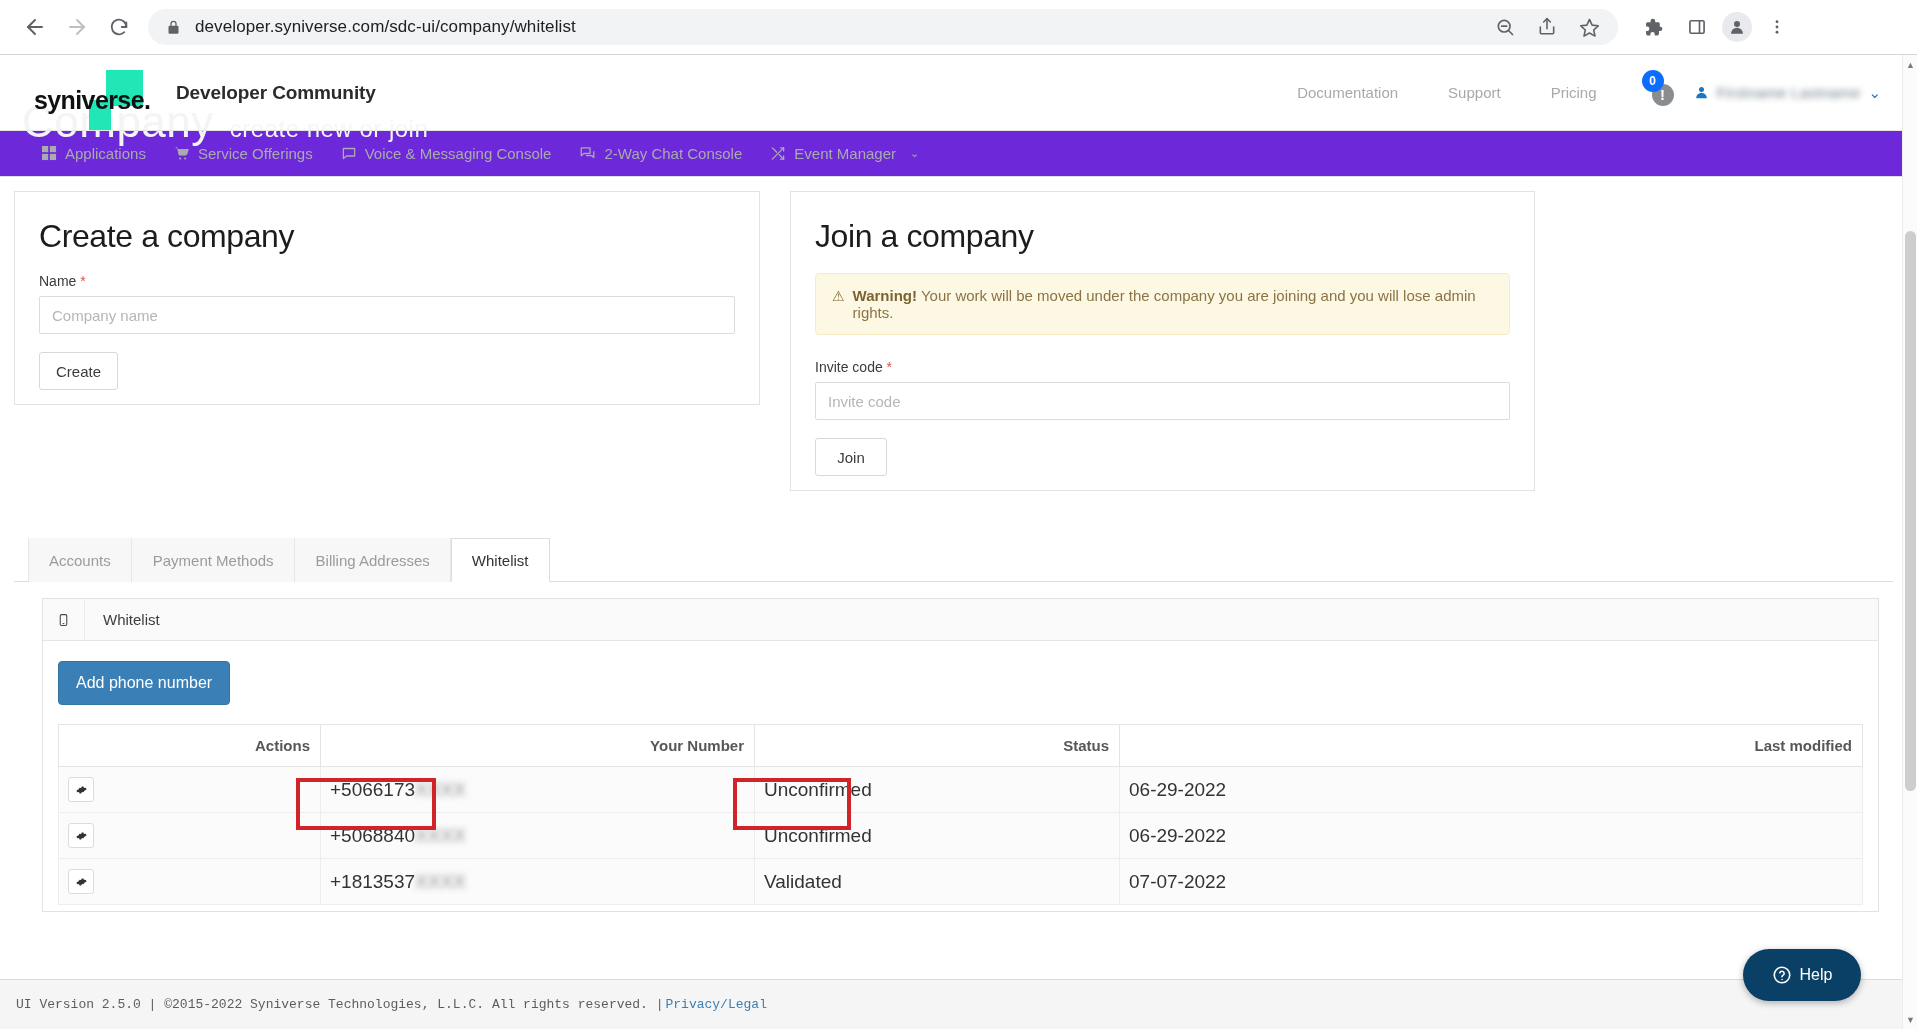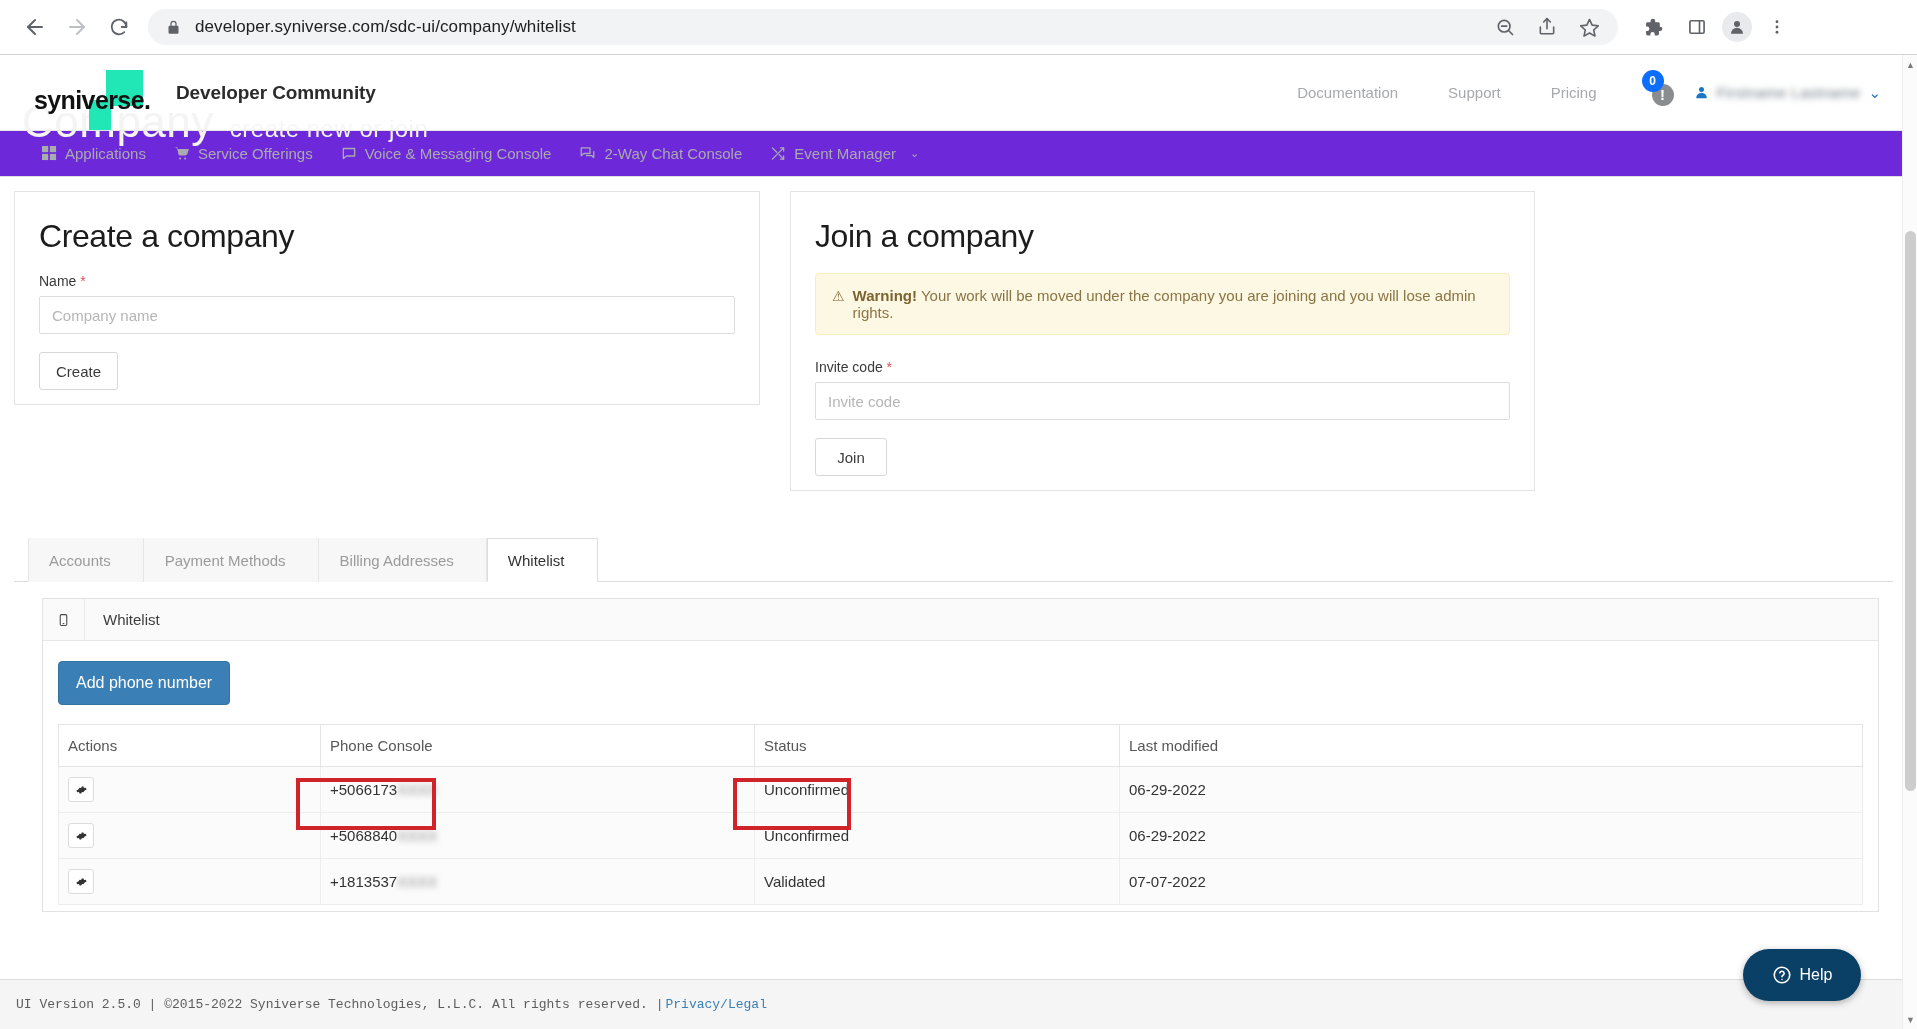--- a/index.html
+++ b/index.html
@@ -255,21 +255,21 @@
     padding-left: 0px;
   }
   .tabs {
     display: flex;
     border-bottom: 1px solid #dddddd;
     padding-left: 14px;
   }
   .tab {
     font-size: 15px;
     color: #9b9b9b;
-    padding: 13px 32px 12px 20px;
+    padding: 13px 20px 12px 20px;
     border: 1px solid transparent;
     border-bottom: none;
     background: #f7f7f7;
     border-right: 1px solid #e6e6e6;
     position: relative;
     top: 1px;
     cursor: pointer;
   }
   .tab:first-child { border-left: 1px solid #e6e6e6; }
   .tab.active {
@@ -316,31 +316,31 @@
   }
 
   
   table.wl {
     width: 100%;
     border-collapse: collapse;
     margin-top: 19px;
     table-layout: fixed;
   }
   table.wl th {
-    text-align: left;
+    text-align: right;
     font-size: 15px;
     color: #575757;
-    font-weight: normal;
+    font-weight: bold;
     padding: 12px 10px 12px 9px;
     border: 1px solid #e4e4e4;
     border-top: 1px solid #e4e4e4;
     background: #fff;
   }
   table.wl td {
-    font-size: 15px;
+    font-size: 19px;
     color: #333;
     padding: 10px 10px 10px 9px;
     border: 1px solid #ededed;
     background: #fbfbfb;
     height: 38px;
     position: relative;
   }
   .col-actions { width: 262px; }
   .col-phone   { width: 434px; }
   .col-status  { width: 365px; }
@@ -642,21 +642,21 @@
         <div class="card-head-title">Whitelist</div>
       </div>
 
       <div class="card-body">
         <button class="btn-primary">Add phone number</button>
 
         <table class="wl">
           <thead>
             <tr>
               <th class="col-actions">Actions</th>
-              <th class="col-phone">Phone Console</th>
+              <th class="col-phone">Your Number</th>
               <th class="col-status">Status</th>
               <th>Last modified</th>
             </tr>
           </thead>
           <tbody>
             <tr>
               <td>
                 <span class="gear-btn">
                   <svg width="12" height="12" viewBox="0 0 24 24" fill="#333">
                       <path d="M12 8a4 4 0 1 0 0 8 4 4 0 0 0 0-8zm9.4 4 1.8-1.5-1.8-3.1-2.2.7a7.7 7.7 0 0 0-1.8-1l-.4-2.3h-3.6l-.4 2.3c-.6.2-1.2.6-1.8 1l-2.2-.7-1.8 3.1L4.6 12l-1.8 1.5 1.8 3.1 2.2-.7c.6.4 1.2.8 1.8 1l.4 2.3h3.6l.4-2.3c.6-.2 1.2-.6 1.8-1l2.2.7 1.8-3.1z"></path>

